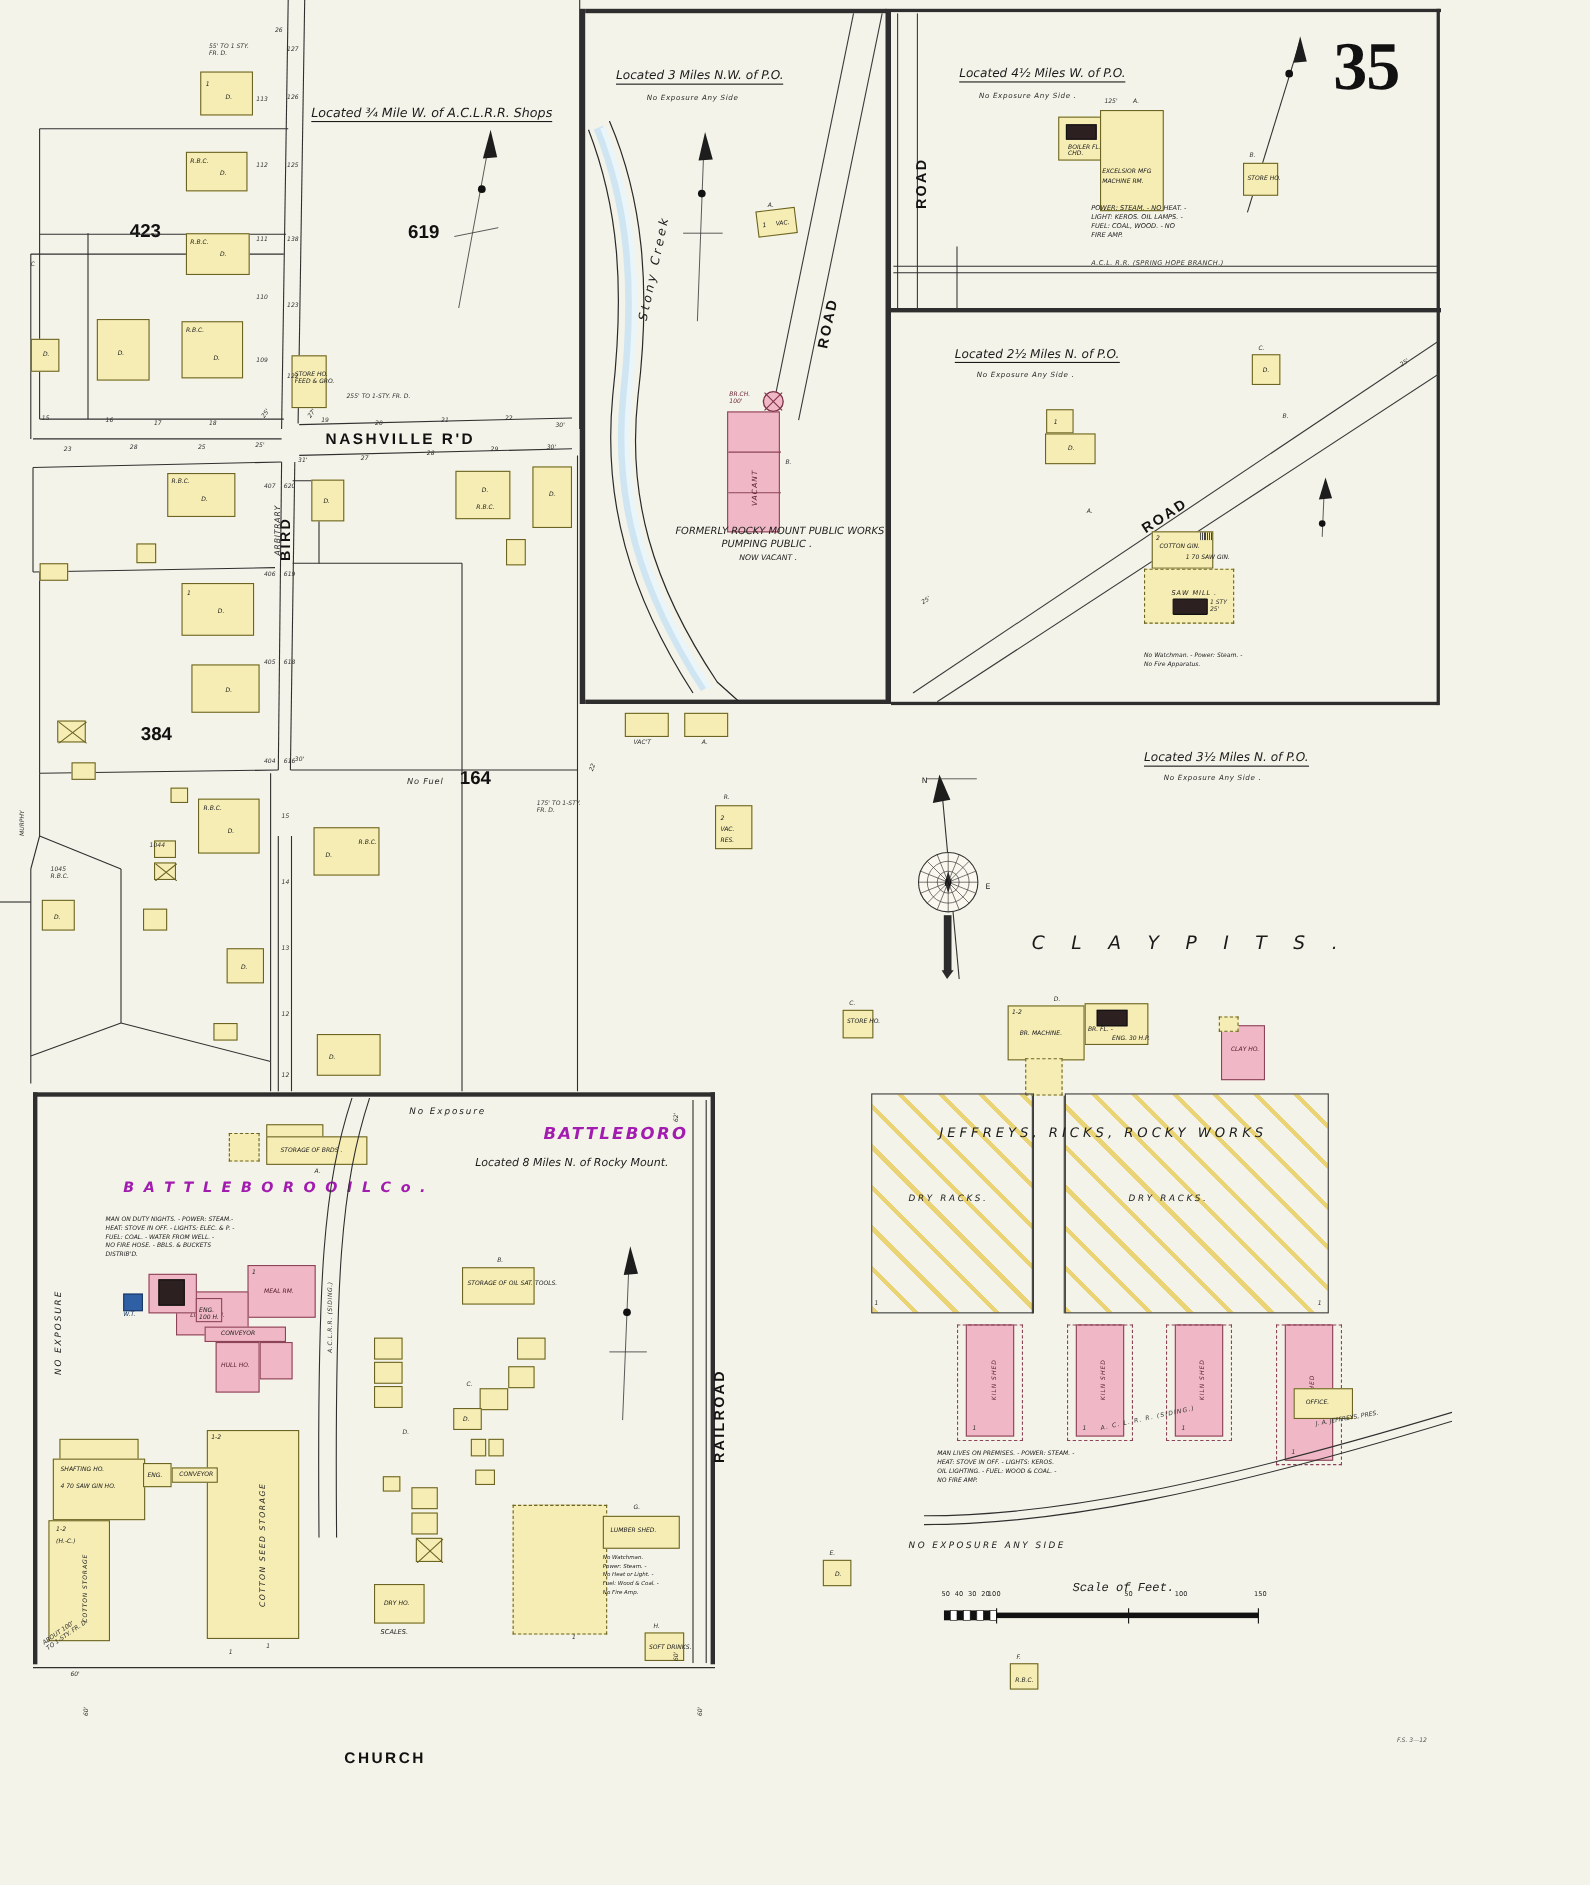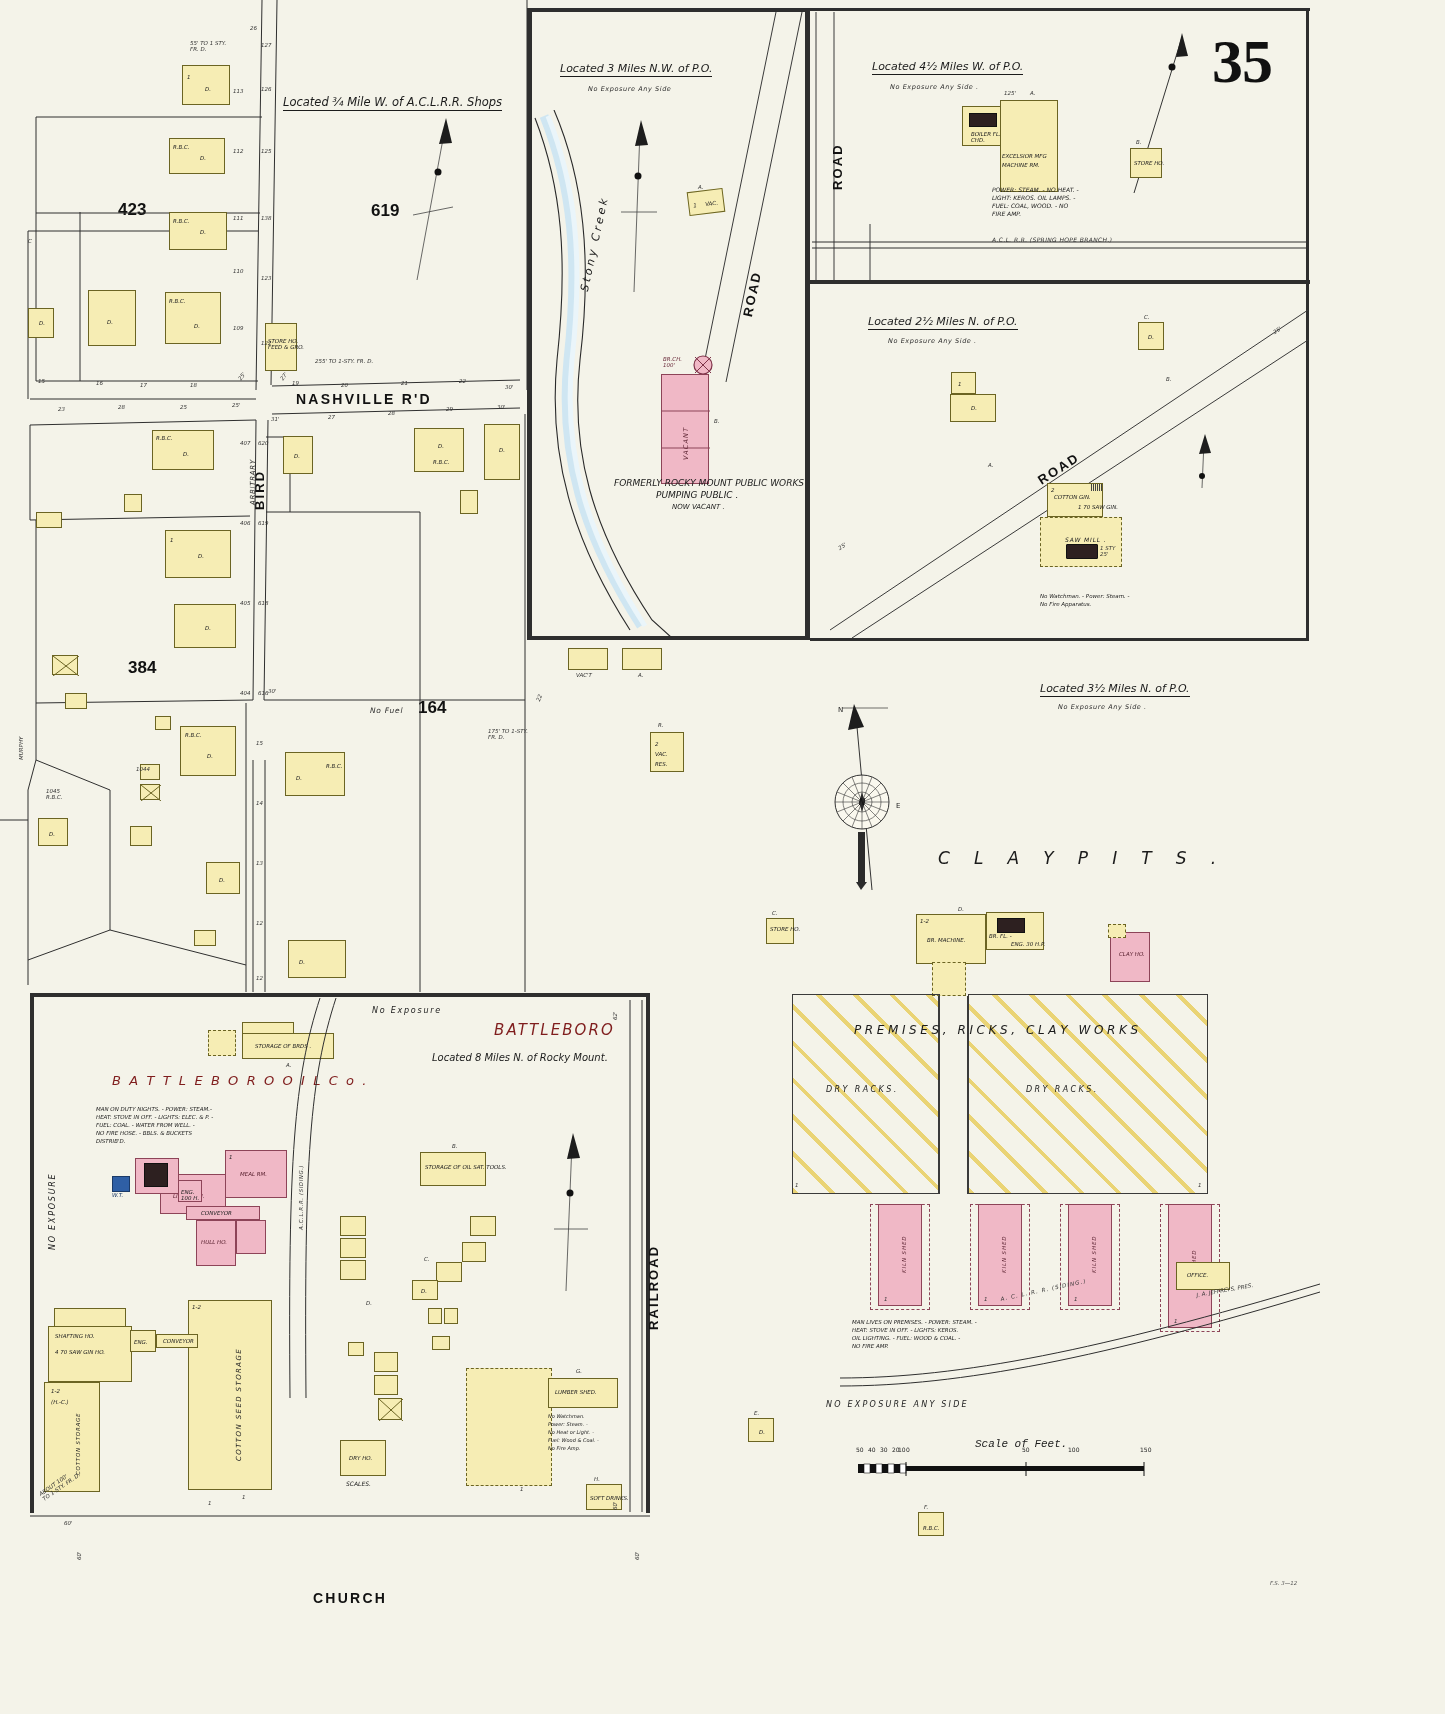--- a/index.html
+++ b/index.html
@@ -37,21 +37,21 @@
   #titleoval .t1{font-family:"Liberation Serif",serif;font-size:12px;letter-spacing:.06em;color:#111;}
   #titleoval .t2{font-family:"Liberation Serif",serif;font-size:19px;letter-spacing:.02em;color:#111;margin-top:-1px;}
   #titleoval .t3{font-family:"Liberation Serif",serif;font-size:10px;letter-spacing:.08em;color:#111;}
 
   
   .loc{position:absolute;font-family:"DejaVu Sans",sans-serif;font-style:italic;font-size:11.5px;color:#1b1b1b;
        border-bottom:1px solid #1b1b1b;padding-bottom:1px;white-space:nowrap;}
   .sub{position:absolute;font-family:"DejaVu Sans",sans-serif;font-style:italic;font-size:6.5px;color:#2b2b2b;
        letter-spacing:.09em;white-space:nowrap;}
   .bigname{position:absolute;font-family:"DejaVu Sans",sans-serif;font-style:italic;font-size:15px;
-       letter-spacing:.30em;color:#7f1d1d;white-space:nowrap;}
+       letter-spacing:.30em;color:#a21caf;white-space:nowrap;font-weight:bold;}
   .mapname{position:absolute;font-family:"DejaVu Sans",sans-serif;font-style:italic;font-size:13px;
        letter-spacing:.26em;color:#1b1b1b;white-space:nowrap;}
   .blockno{position:absolute;font-family:"Liberation Sans",sans-serif;font-size:17px;font-weight:bold;color:#111;}
   .street{position:absolute;font-family:"Liberation Sans",sans-serif;font-size:14px;font-weight:bold;
        letter-spacing:.16em;color:#111;white-space:nowrap;}
   .streetv{transform-origin:0 0;}
   .note{position:absolute;font-family:"DejaVu Sans",sans-serif;font-style:italic;font-size:6px;color:#222;
        line-height:8px;white-space:nowrap;}
   .capt{position:absolute;font-family:"DejaVu Sans",sans-serif;font-style:italic;font-size:9px;color:#1b1b1b;
        white-space:nowrap;text-align:center;}
@@ -488,21 +488,21 @@
   <div class="bldg dash" style="left:932px;top:962px;width:34px;height:34px;"></div>
 
   <div class="bldg pink" style="left:1110px;top:932px;width:40px;height:50px;">
     <span class="lbl" style="left:8px;top:18px;color:#5a2230;">CLAY HO.</span>
   </div>
   <div class="bldg dash" style="left:1108px;top:924px;width:18px;height:14px;"></div>
 
   <div class="hatch" style="left:792px;top:994px;width:148px;height:200px;"></div>
   <div class="hatch" style="left:968px;top:994px;width:240px;height:200px;"></div>
   <div style="position:absolute;left:938px;top:996px;width:30px;height:198px;border-left:1px solid #3a3a3a;border-right:1px solid #3a3a3a;box-sizing:border-box;"></div>
-  <div class="mapname" style="left:854px;top:1023px;font-size:12px;letter-spacing:.30em;">PREMISES, RICKS, CLAY WORKS</div>
+  <div class="mapname" style="left:854px;top:1023px;font-size:12px;letter-spacing:.30em;">JEFFREYS, RICKS, ROCKY WORKS</div>
   <div class="lbl" style="left:826px;top:1085px;font-size:8px;letter-spacing:.3em;">DRY  RACKS.</div>
   <div class="lbl" style="left:1026px;top:1085px;font-size:8px;letter-spacing:.3em;">DRY  RACKS.</div>
   <div class="dim" style="left:795px;top:1182px;">1</div>
   <div class="dim" style="left:1198px;top:1182px;">1</div>
 
   <div class="clayrow" style="left:878px;top:1204px;width:44px;height:102px;">
     <span class="lbl" style="left:22px;top:68px;transform:rotate(-90deg);transform-origin:0 0;letter-spacing:.16em;color:#5a2230;">KILN SHED</span>
   </div>
   <div class="claydash" style="left:870px;top:1204px;width:60px;height:106px;"></div>
   <div class="clayrow" style="left:978px;top:1204px;width:44px;height:102px;">

